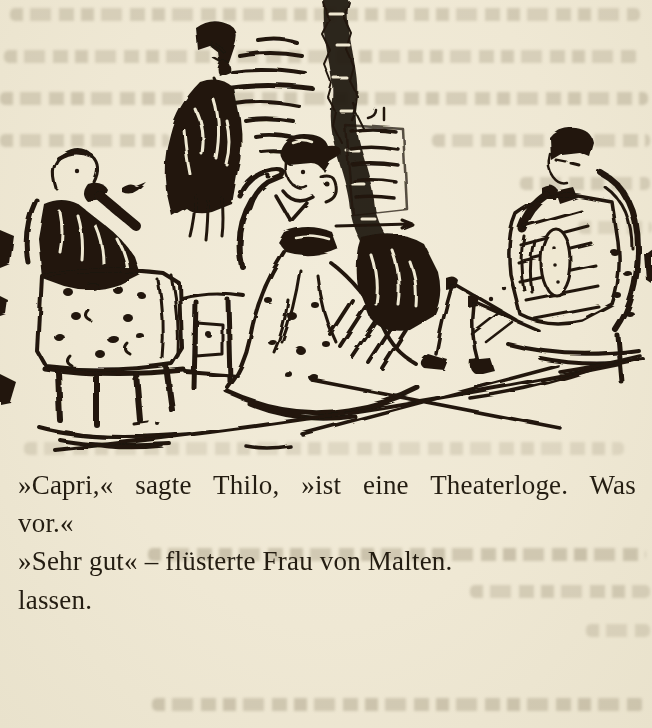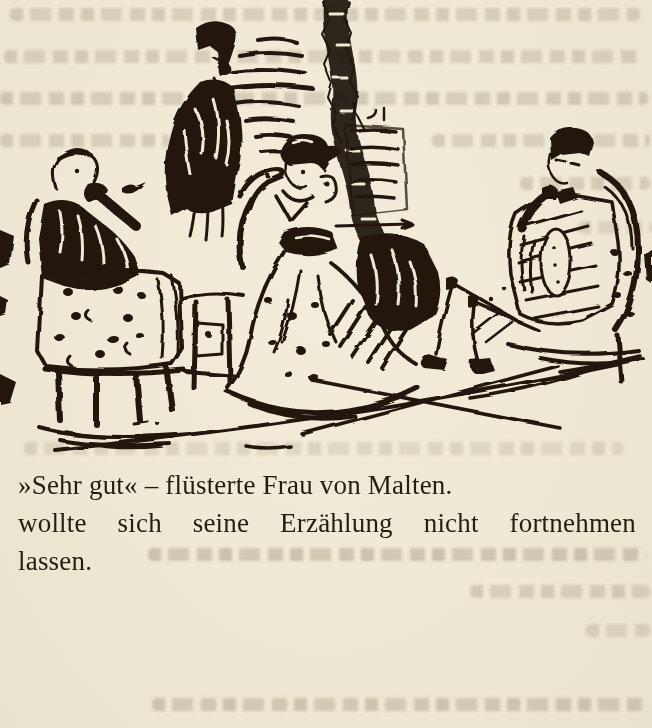--- a/index.html
+++ b/index.html
@@ -219,18 +219,19 @@
       <g fill="#20180e" stroke="none">
         <path d="M0 230 l14 6 -4 28 -10 4z"></path>
         <path d="M0 296 l8 4 -2 14 -6 2z"></path>
         <path d="M0 374 l16 8 -6 20 -10 2z"></path>
         <path d="M652 248 l-8 6 2 26 6 4z"></path>
       </g>
     </g>
   </svg>
 
   <div class="text-block">
+    <div class="line justify">»Capri,« sagte Thilo, »ist eine Theaterloge. Was</div>
+    <div class="line">vor.«</div>
     <div class="line">»Sehr gut« – flüsterte Frau von Malten.</div>
-    <div class="line justify">wollte sich seine Erzählung nicht fortnehmen</div>
     <div class="line">lassen.</div>
   </div>
 
 </div>
 
 </body></html>

